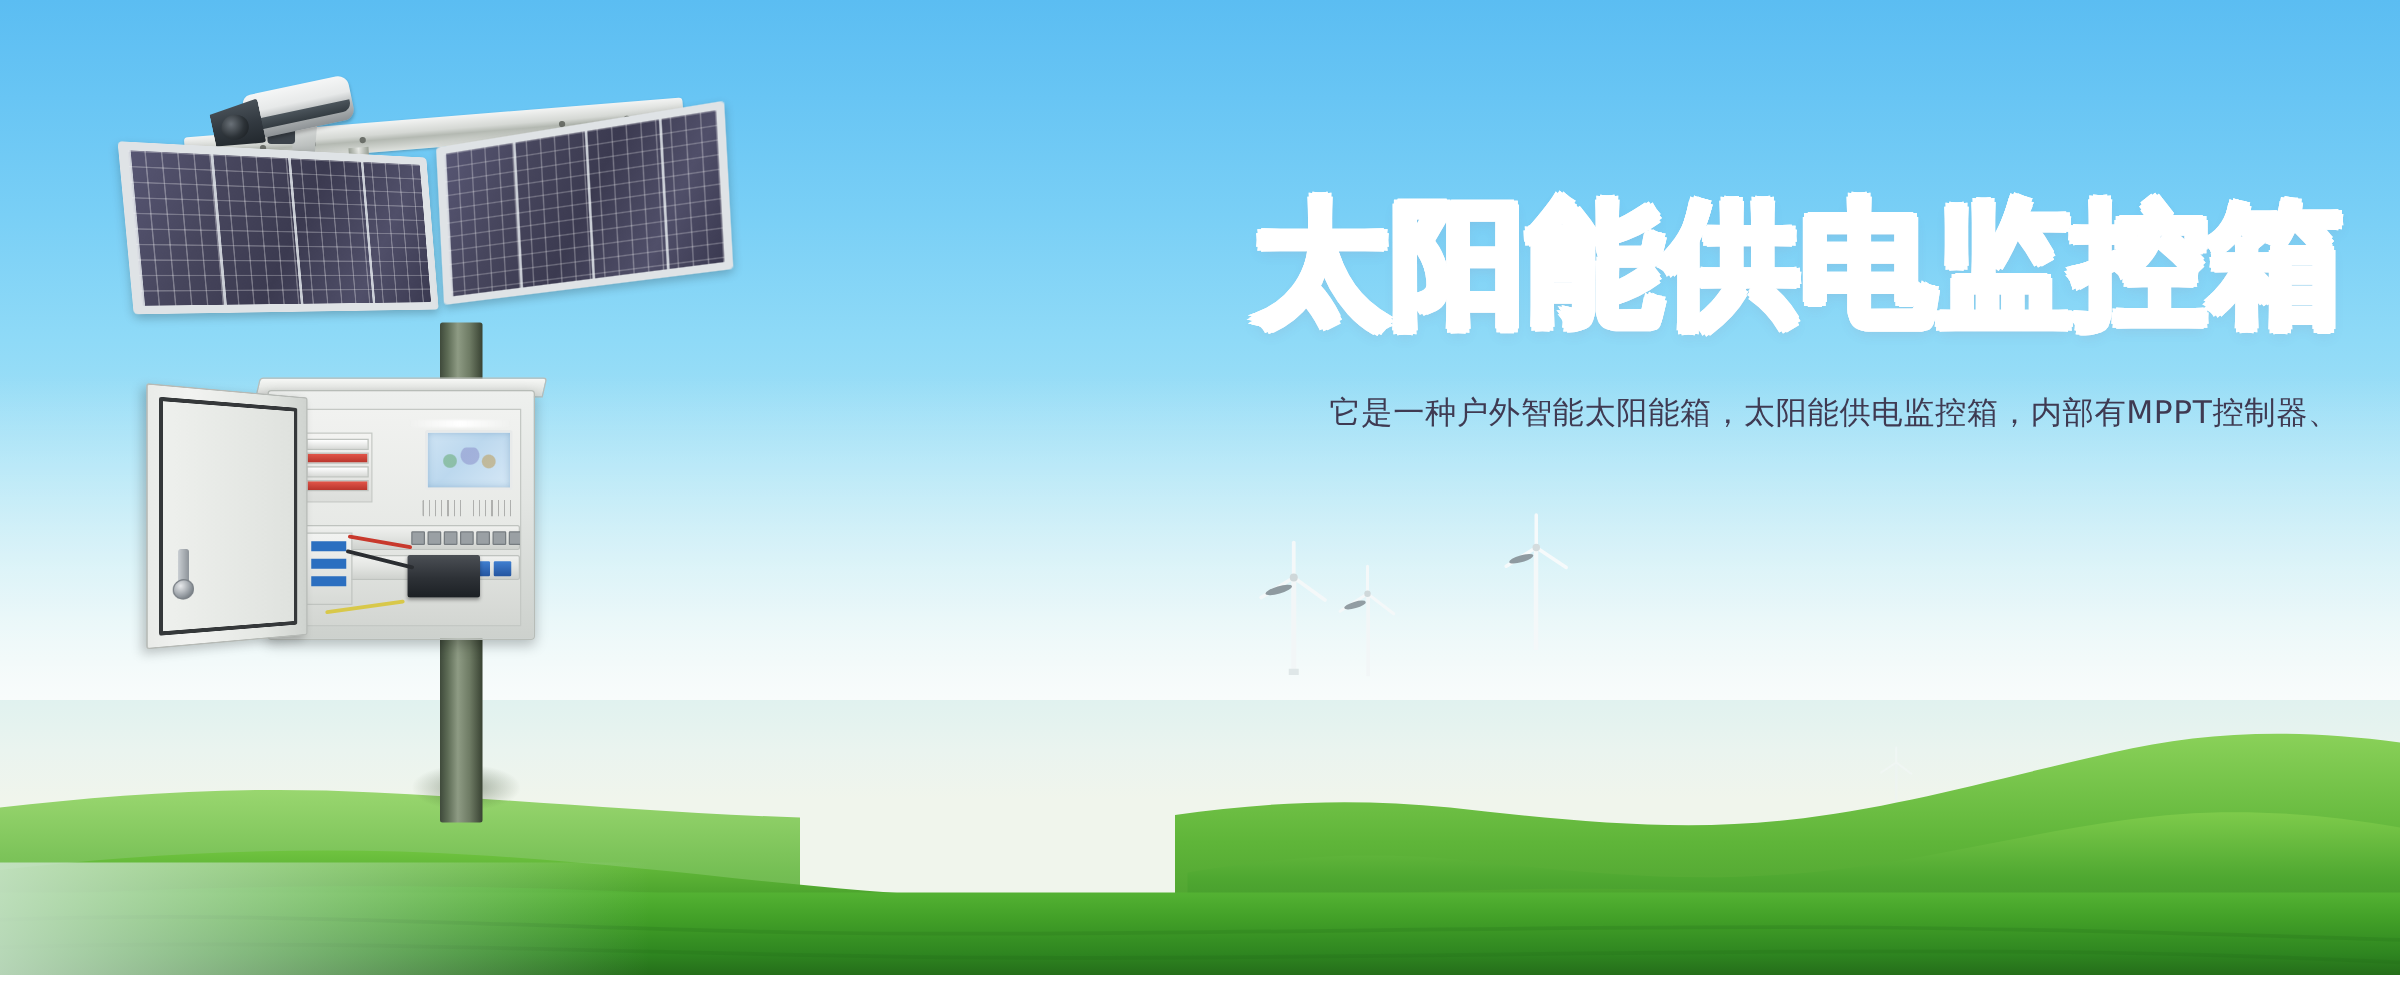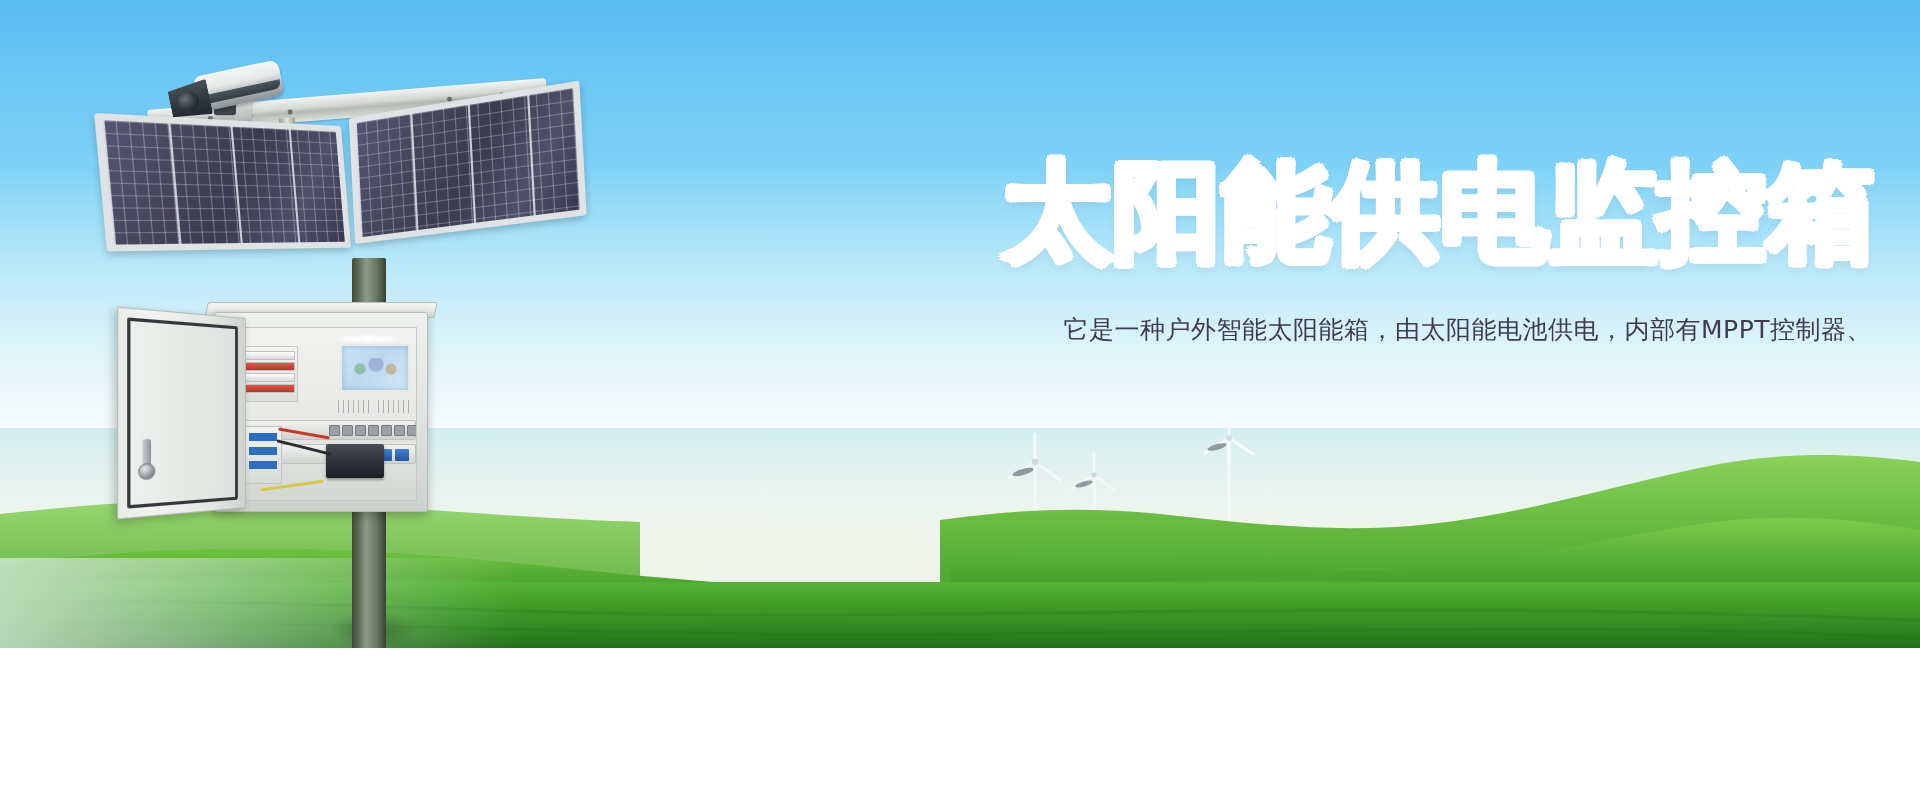--- a/index.html
+++ b/index.html
@@ -4,21 +4,21 @@
 <title>太阳能供电监控箱</title>
 <style>
   * { box-sizing: border-box; margin: 0; padding: 0; }
   html, body {
     width: 1920px; height: 800px;
     overflow: hidden;
     font-family: "Liberation Sans", "DejaVu Sans", sans-serif;
   }
   #banner {
     position: relative;
-    width: 1920px; height: 648px;
+    width: 1920px; height: 780px;
     overflow: hidden;
     background: linear-gradient(to bottom,
         #5bbdf2 0%,
         #68c5f4 10%,
         #79cff6 22%,
         #8fdaf7 35%,
         #a8e3f6 48%,
         #c3ebf2 60%,
         #ddf1ef 70%,
         #eaf4ef 77%,
@@ -478,17 +478,17 @@
           <div class="lever"></div>
           <div class="knob"></div>
         </div>
       </div>
     </div>
   </div>
 
   <div class="copy">
     <h1 class="headline">太阳能供电监控箱</h1>
     <div class="subline">
-      <div>它是一种户外智能太阳能箱，由太阳能电池供电，内部有MPPT控制器、</div>
+      <div>它是一种户外智能太阳能箱，太阳能供电监控箱，内部有MPPT控制器、</div>
     </div>
   </div>
 
 </div>
 
 </body></html>

